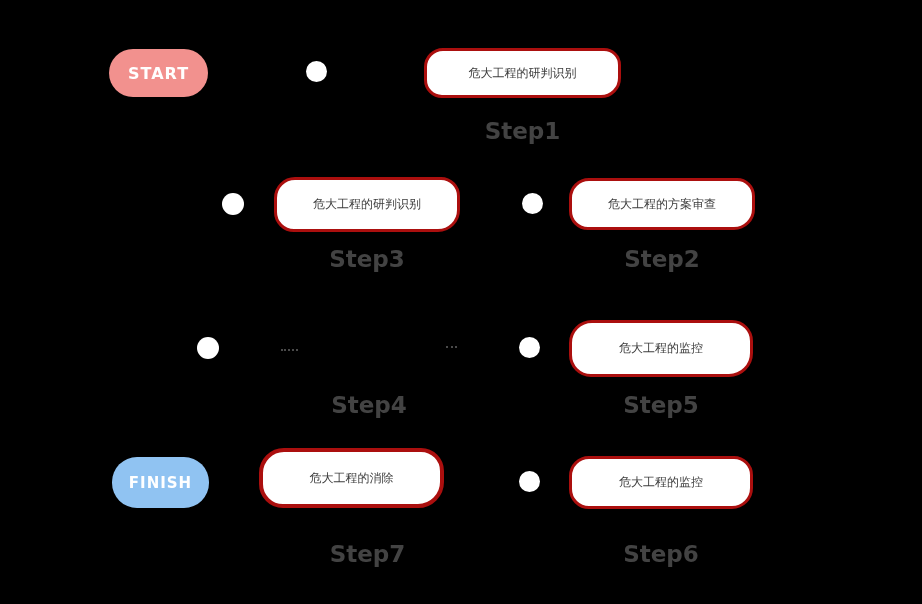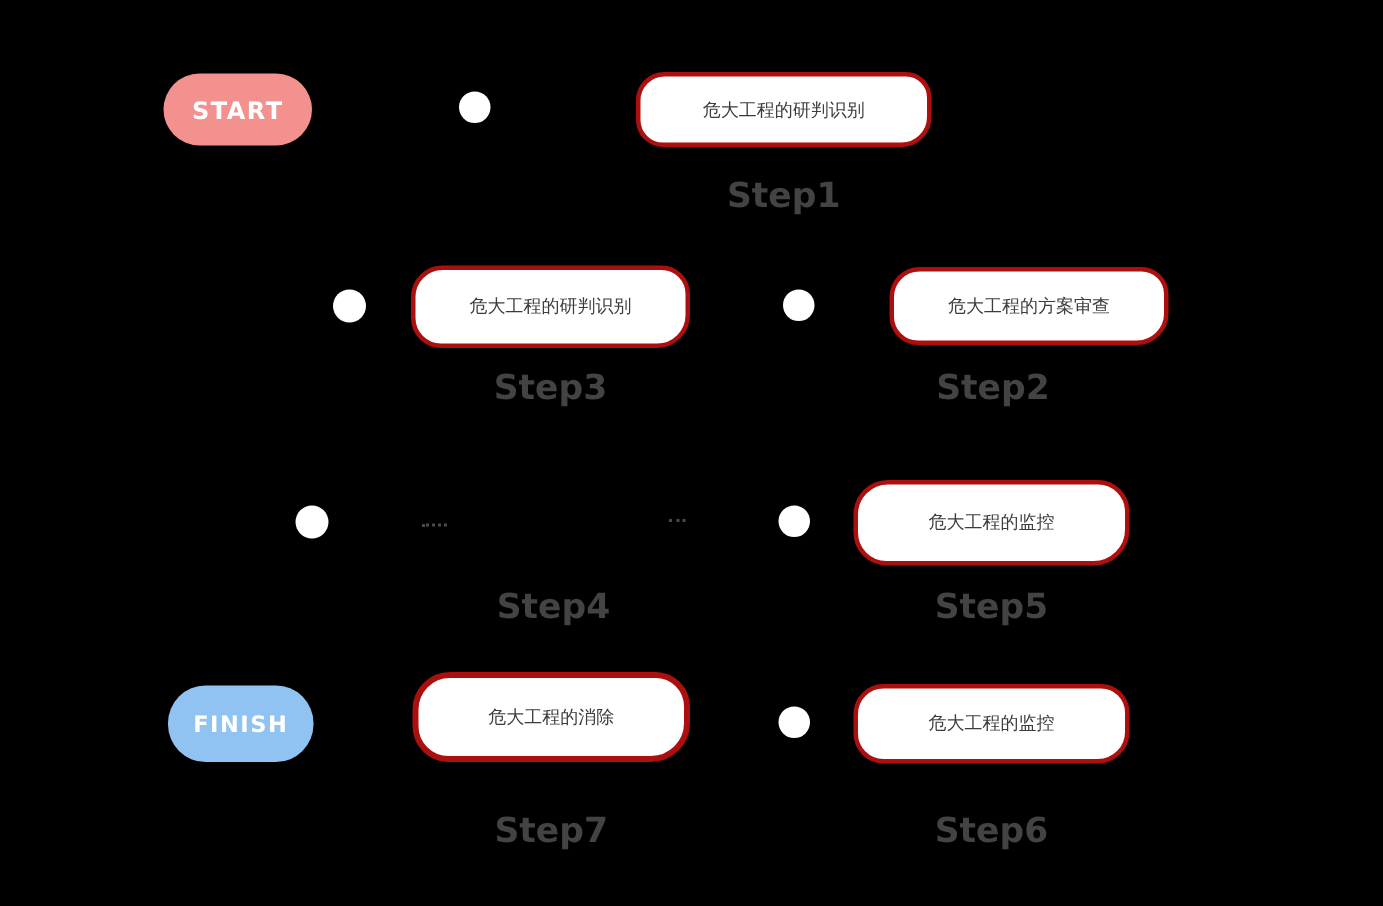--- a/index.html
+++ b/index.html
@@ -63,36 +63,36 @@
     position:absolute;
     text-align:center;
     color:var(--step-label);
     font-weight:bold;
     font-size:23px;
   }
 
   .box.n1{left:424px;top:48px;width:197px;height:50px;border-width:3px;border-radius:19px 17px 20px 18px;}
   .label-n1{left:424px;top:118px;width:197px;}
 
-  .box.n2{left:569px;top:178px;width:186px;height:52px;border-width:3px;border-radius:20px 18px 21px 19px;margin-left:24px;}
+  .box.n2{left:569px;top:178px;width:186px;height:52px;border-width:3px;border-radius:20px 18px 21px 19px;}
   .label-n2{left:569px;top:246px;width:186px;}
 
   .box.n3{left:274px;top:177px;width:186px;height:55px;border-width:3px;border-radius:21px 19px 22px 20px;}
   .label-n3{left:274px;top:246px;width:186px;}
 
   .box.n4{left:277px;top:322px;width:184px;height:58px;border-width:4px;border-radius:24px 22px 25px 23px;}
   .label-n4{left:277px;top:392px;width:184px;}
 
   .box.n5{left:569px;top:320px;width:184px;height:57px;border-width:3px;border-radius:23px 21px 24px 22px;}
   .label-n5{left:569px;top:392px;width:184px;}
 
   .box.n6{left:569px;top:456px;width:184px;height:53px;border-width:3px;border-radius:20px 19px 21px 20px;}
   .label-n6{left:569px;top:541px;width:184px;}
 
-  .box.n7{left:275px;top:448px;width:185px;height:60px;border-width:4px;border-radius:25px 23px 26px 24px;}
+  .box.n7{left:259px;top:448px;width:185px;height:60px;border-width:4px;border-radius:25px 23px 26px 24px;}
   .label-n7{left:275px;top:541px;width:185px;}
 
   
   .dot{
     position:absolute;
     width:21px;height:21px;
     background:var(--dot-fill);
     border-radius:50%;
   }
   .dot.d1{left:306px;top:61px;}

